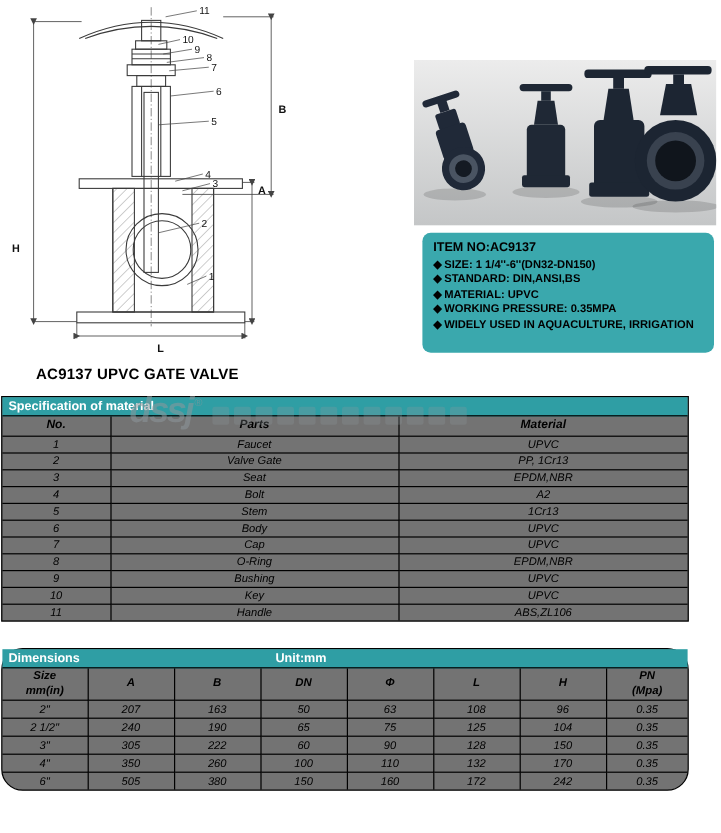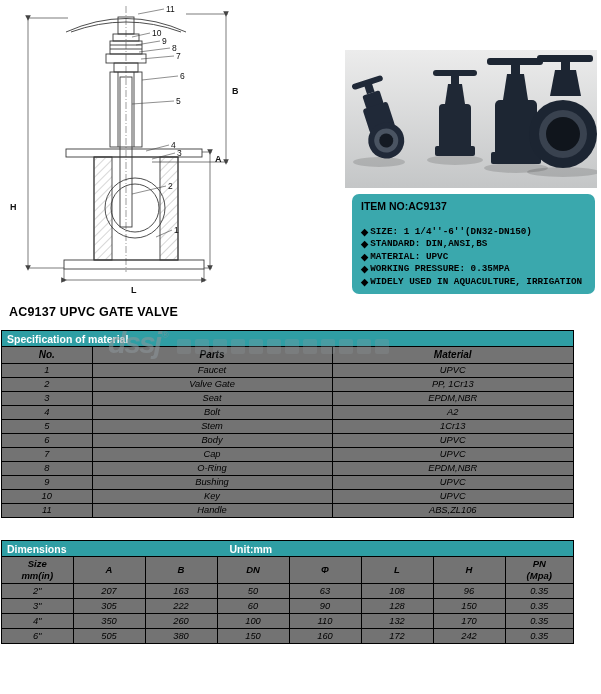--- a/index.html
+++ b/index.html
@@ -9,32 +9,32 @@
   
   .diagram { position:absolute; left:6px; top:2px; width:252px; height:296px; }
   .diagram text { font-family:"Liberation Sans", sans-serif; fill:#111; }
 
   
   .photo { position:absolute; left:345px; top:50px; width:252px; height:138px; }
 
   
   .infobox { position:absolute; left:352px; top:194px; width:243px; height:100px;
              background:var(--teal-light); border-radius:7px; padding:6px 9px; }
-  .item-no { font-weight:bold; font-size:10.5px; margin-bottom:14px; }
+  .item-no { font-weight:bold; font-size:10.5px; margin-bottom:2px; }
   .bullet-line { display:flex; font-size:9.3px; font-weight:bold; line-height:12.4px; }
   .diamond { margin-right:2px; flex:0 0 auto; }
-  .bullet-text { display:block;font-family:Liberation Mono, monospace; }
-
-  
-  .heading { position:absolute; left:9px; top:305px; font-size:12.5px; font-weight:bold; letter-spacing:.2px; }
+  .bullet-text { display:block; }
+
+  
+  .heading { position:absolute; left:30px; top:305px; font-size:12.5px; font-weight:bold; letter-spacing:.2px; }
 
   
   .table-box { position:absolute; left:1px; width:573px; border:1px solid #000; background:#737373; }
   #spec-box { top:330px; }
-  #dims-box { top:540px; }
+  #dims-box { top:540px;border-radius:18px; }
   .bar { background:var(--teal); color:#fff; font-weight:bold; font-size:10.5px;
          display:flex; align-items:center; height:16px; padding:0 5px; border-bottom:1px solid #000; }
   .bar .unit { margin-left:163px; }
   table { width:100%; border-collapse:collapse; table-layout:fixed; border-style:hidden;font-style:italic; }
   td, th { border:1px solid #000; text-align:center; font-size:9.5px; padding:0 2px;
            overflow:hidden; white-space:nowrap; }
   #spec-box th { height:16px; font-size:10px; }
   #spec-box td { height:14px; font-size:9.3px; }
   #dims-box th { height:26px; line-height:12px; font-size:9.5px; }
   #dims-box td { height:15px; font-size:9.3px; }
@@ -373,20 +373,30 @@
             <td>2''</td>
             <td>207</td>
             <td>163</td>
             <td>50</td>
             <td>63</td>
             <td>108</td>
             <td>96</td>
             <td>0.35</td>
           </tr>
 
+          <tr>
+            <td>2 1/2''</td>
+            <td>240</td>
+            <td>190</td>
+            <td>65</td>
+            <td>75</td>
+            <td>125</td>
+            <td>104</td>
+            <td>0.35</td>
+          </tr>
 
           <tr>
             <td>3''</td>
             <td>305</td>
             <td>222</td>
             <td>60</td>
             <td>90</td>
             <td>128</td>
             <td>150</td>
             <td>0.35</td>

